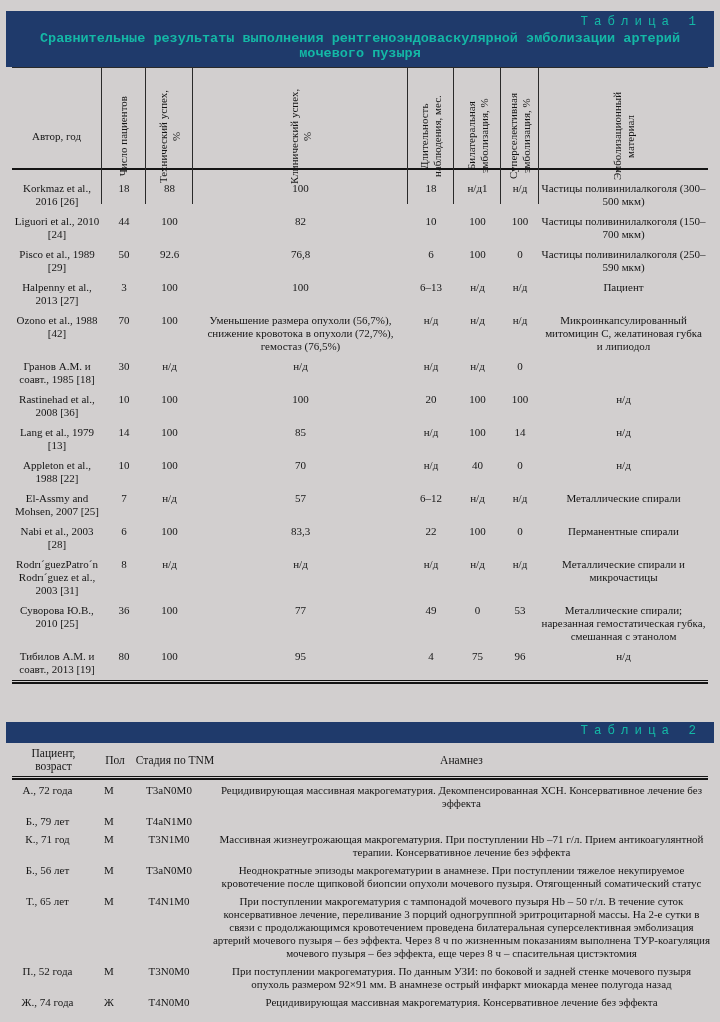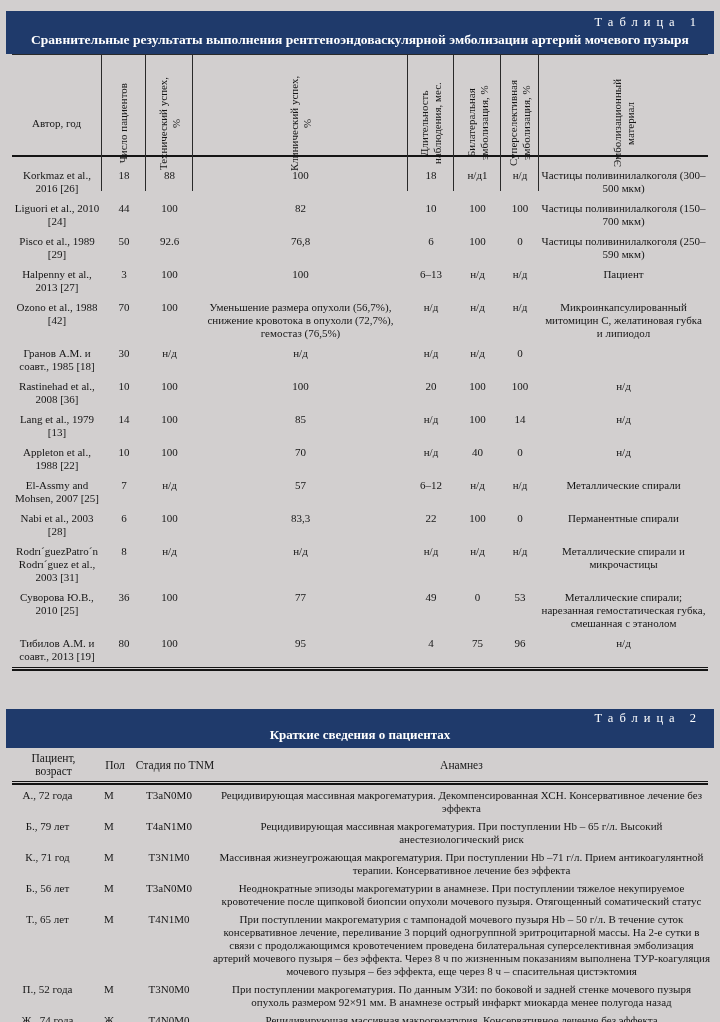--- a/index.html
+++ b/index.html
@@ -7,21 +7,21 @@
   body {
     height:1022px;
     background:#d2cfcf;
     font-family:"Liberation Serif", serif;
     color:#161616;
     overflow:hidden;
   }
   .page { width:708px; margin:0 auto; padding-top:11px; }
 
   
-  .bluebar { background:#1f3a6b; color:#ffffff; padding:4px 10px 6px; }
+  .bluebar { background:#1f3a6b; color:#14b8a6; padding:4px 10px 6px;font-family:Liberation Mono, monospace; }
   .tbl-label {
     text-align:right; font-size:12.5px; letter-spacing:6px;
     padding-right:2px; white-space:nowrap;
   }
   .tbl-title { text-align:center; font-weight:bold; font-size:13.5px; margin-top:2px; }
   .bluebar.compact { padding:2px 10px 5px; }
   .bluebar.compact .tbl-title { font-size:13px; margin-top:1px; }
 
   
   .rule2 { margin:0 6px; height:4px; border-top:1px solid #141414; border-bottom:2px solid #141414; }
@@ -237,21 +237,20 @@
     <div>н/д</div>
   </div>
       </div>
 
     <div class="rule2"></div>
   </section>
 
   <section class="t2-section">
     <div class="bluebar compact">
       <div class="tbl-label">Таблица 2</div>
-      <div class="tbl-title">Краткие сведения о пациентах</div>
     </div>
 
     <div class="t2-grid t2-head">
       <div>Пациент, возраст</div>
       <div>Пол</div>
       <div>Стадия по TNM</div>
       <div>Анамнез</div>
     </div>
 
     <div class="rule2"></div>
@@ -260,21 +259,20 @@
         <div class="t2-grid t2-row">
     <div>А., 72 года</div>
     <div>М</div>
     <div>T3aN0M0</div>
     <div>Рецидивирующая массивная макрогематурия. Декомпенсированная ХСН. Консервативное лечение без эффекта</div>
   </div>
         <div class="t2-grid t2-row">
     <div>Б., 79 лет</div>
     <div>М</div>
     <div>T4aN1M0</div>
-    <div>Рецидивирующая массивная макрогематурия. При поступлении Hb – 65 г/л. Высокий анестезиологический риск</div>
   </div>
         <div class="t2-grid t2-row">
     <div>К., 71 год</div>
     <div>М</div>
     <div>T3N1M0</div>
     <div>Массивная жизнеугрожающая макрогематурия. При поступлении Hb –71 г/л. Прием антикоагулянтной терапии. Консервативное лечение без эффекта</div>
   </div>
         <div class="t2-grid t2-row">
     <div>Б., 56 лет</div>
     <div>М</div>

